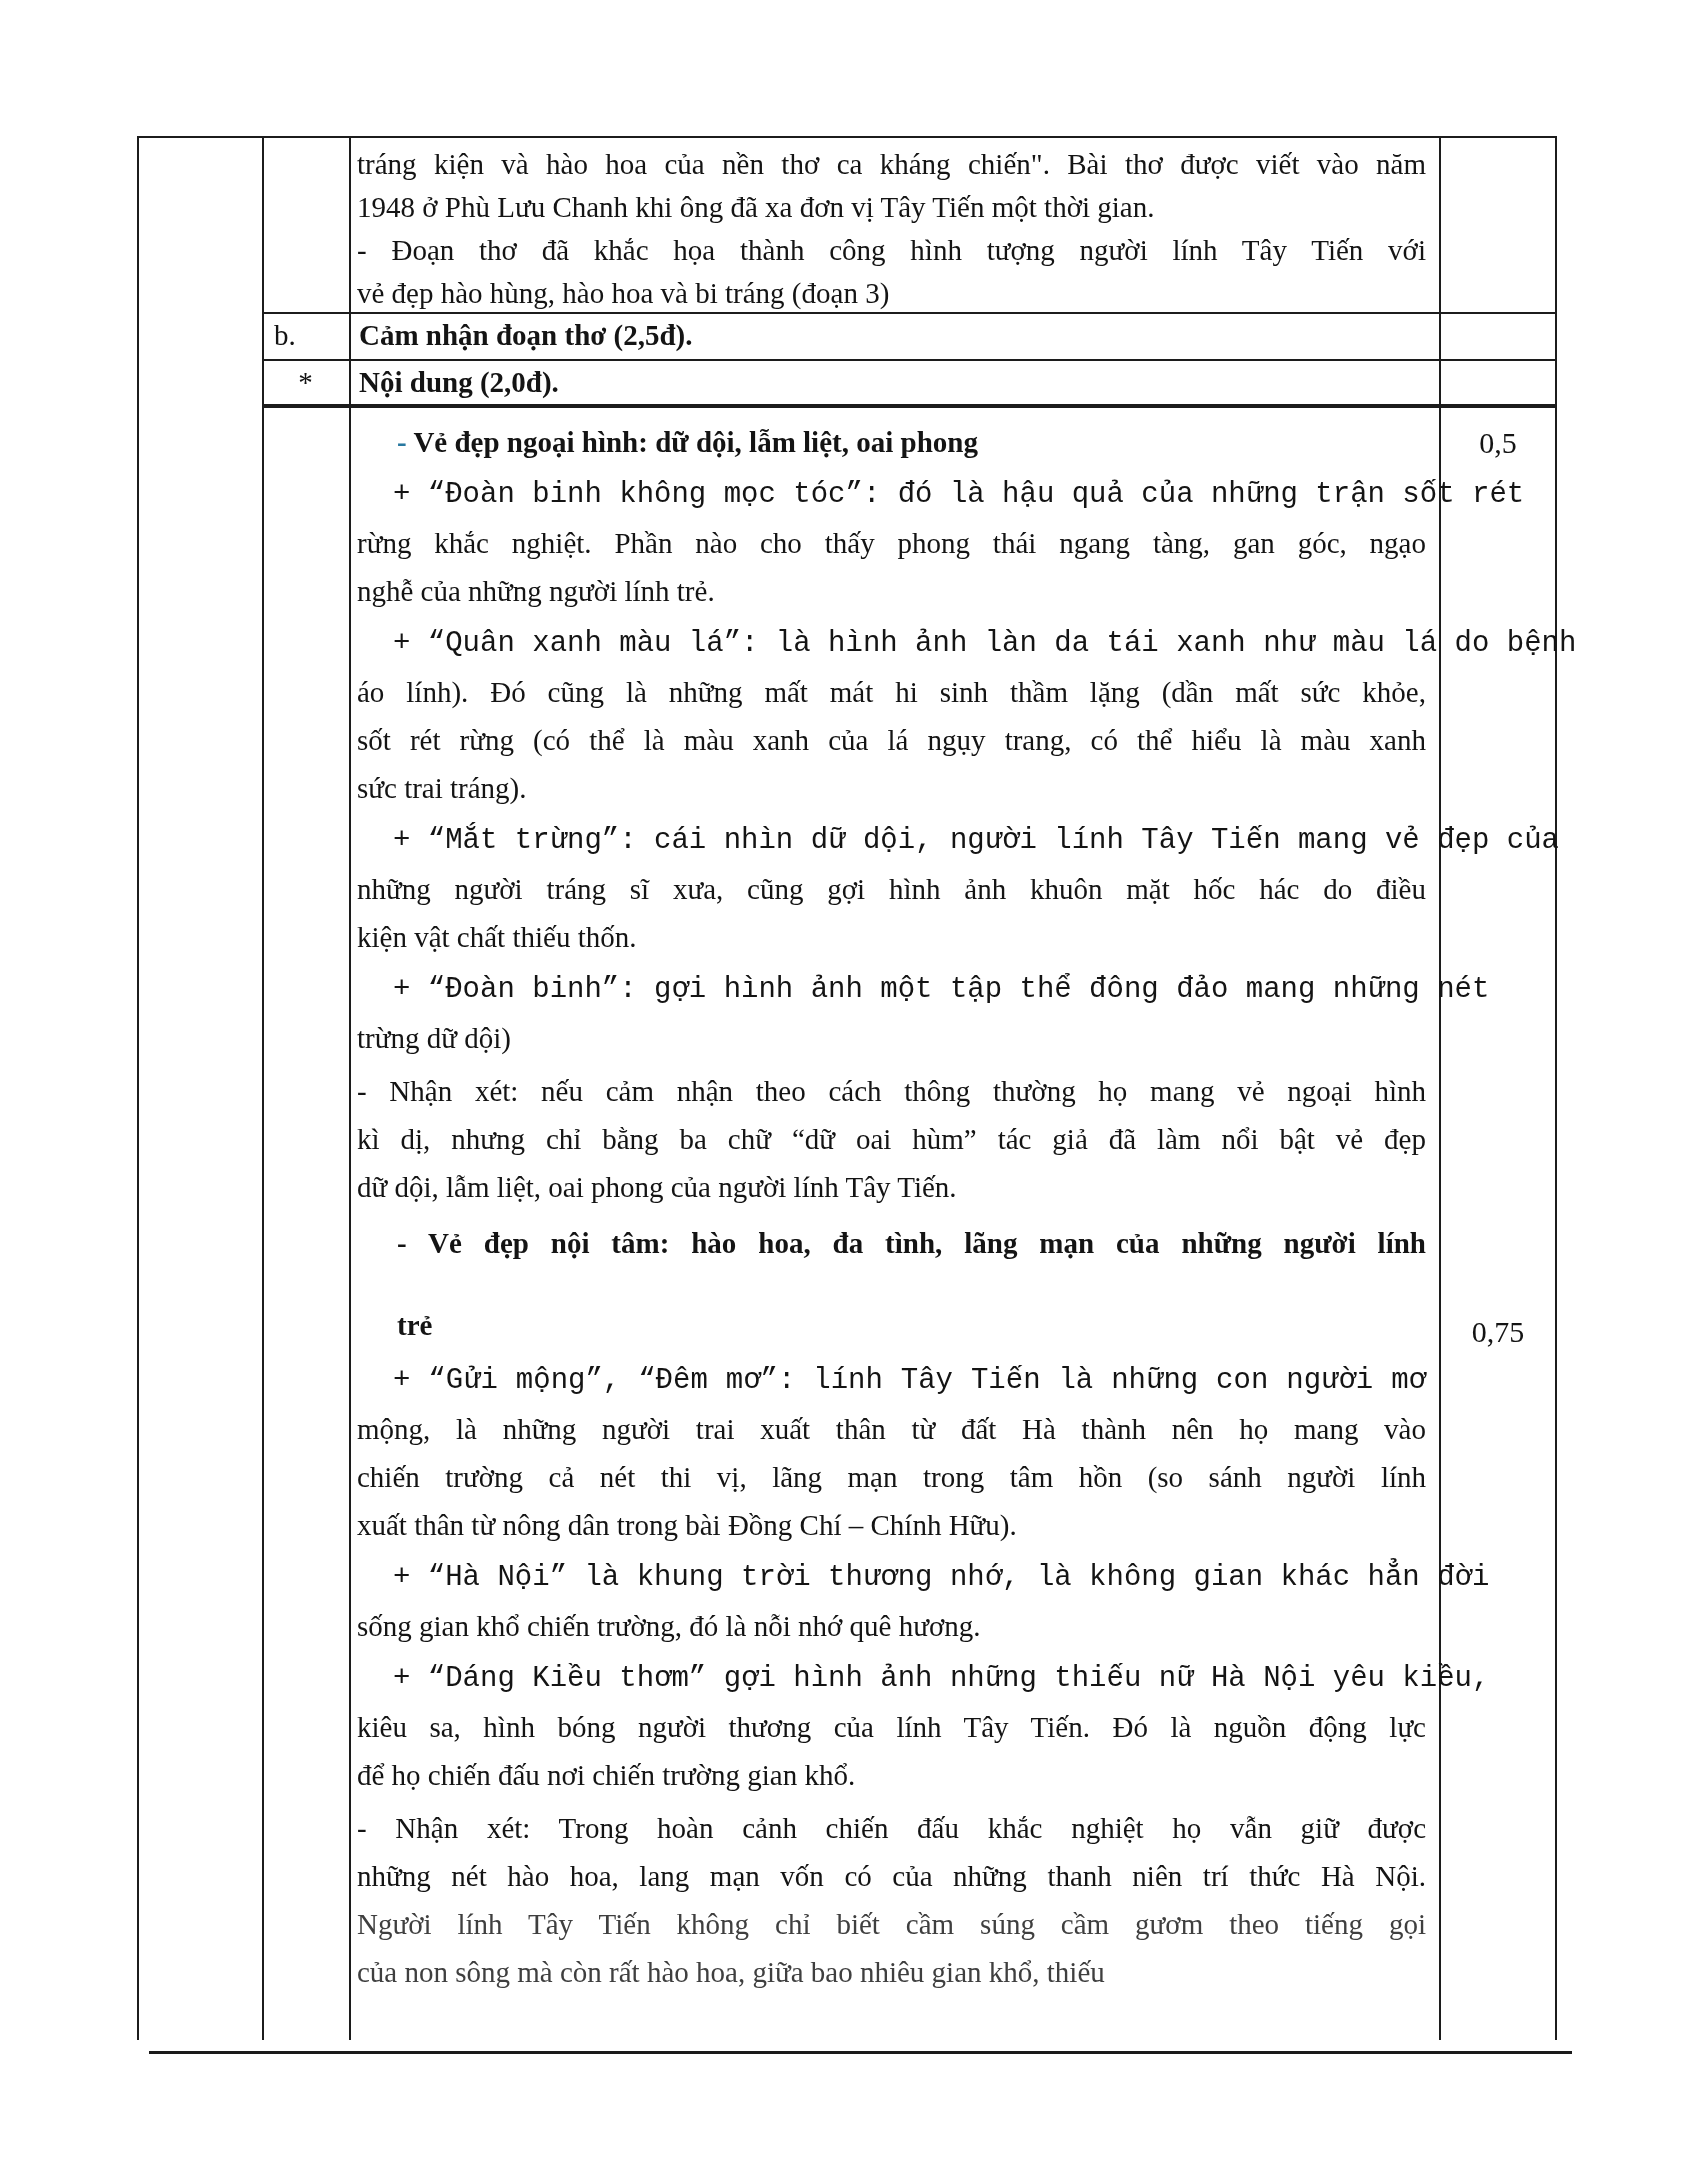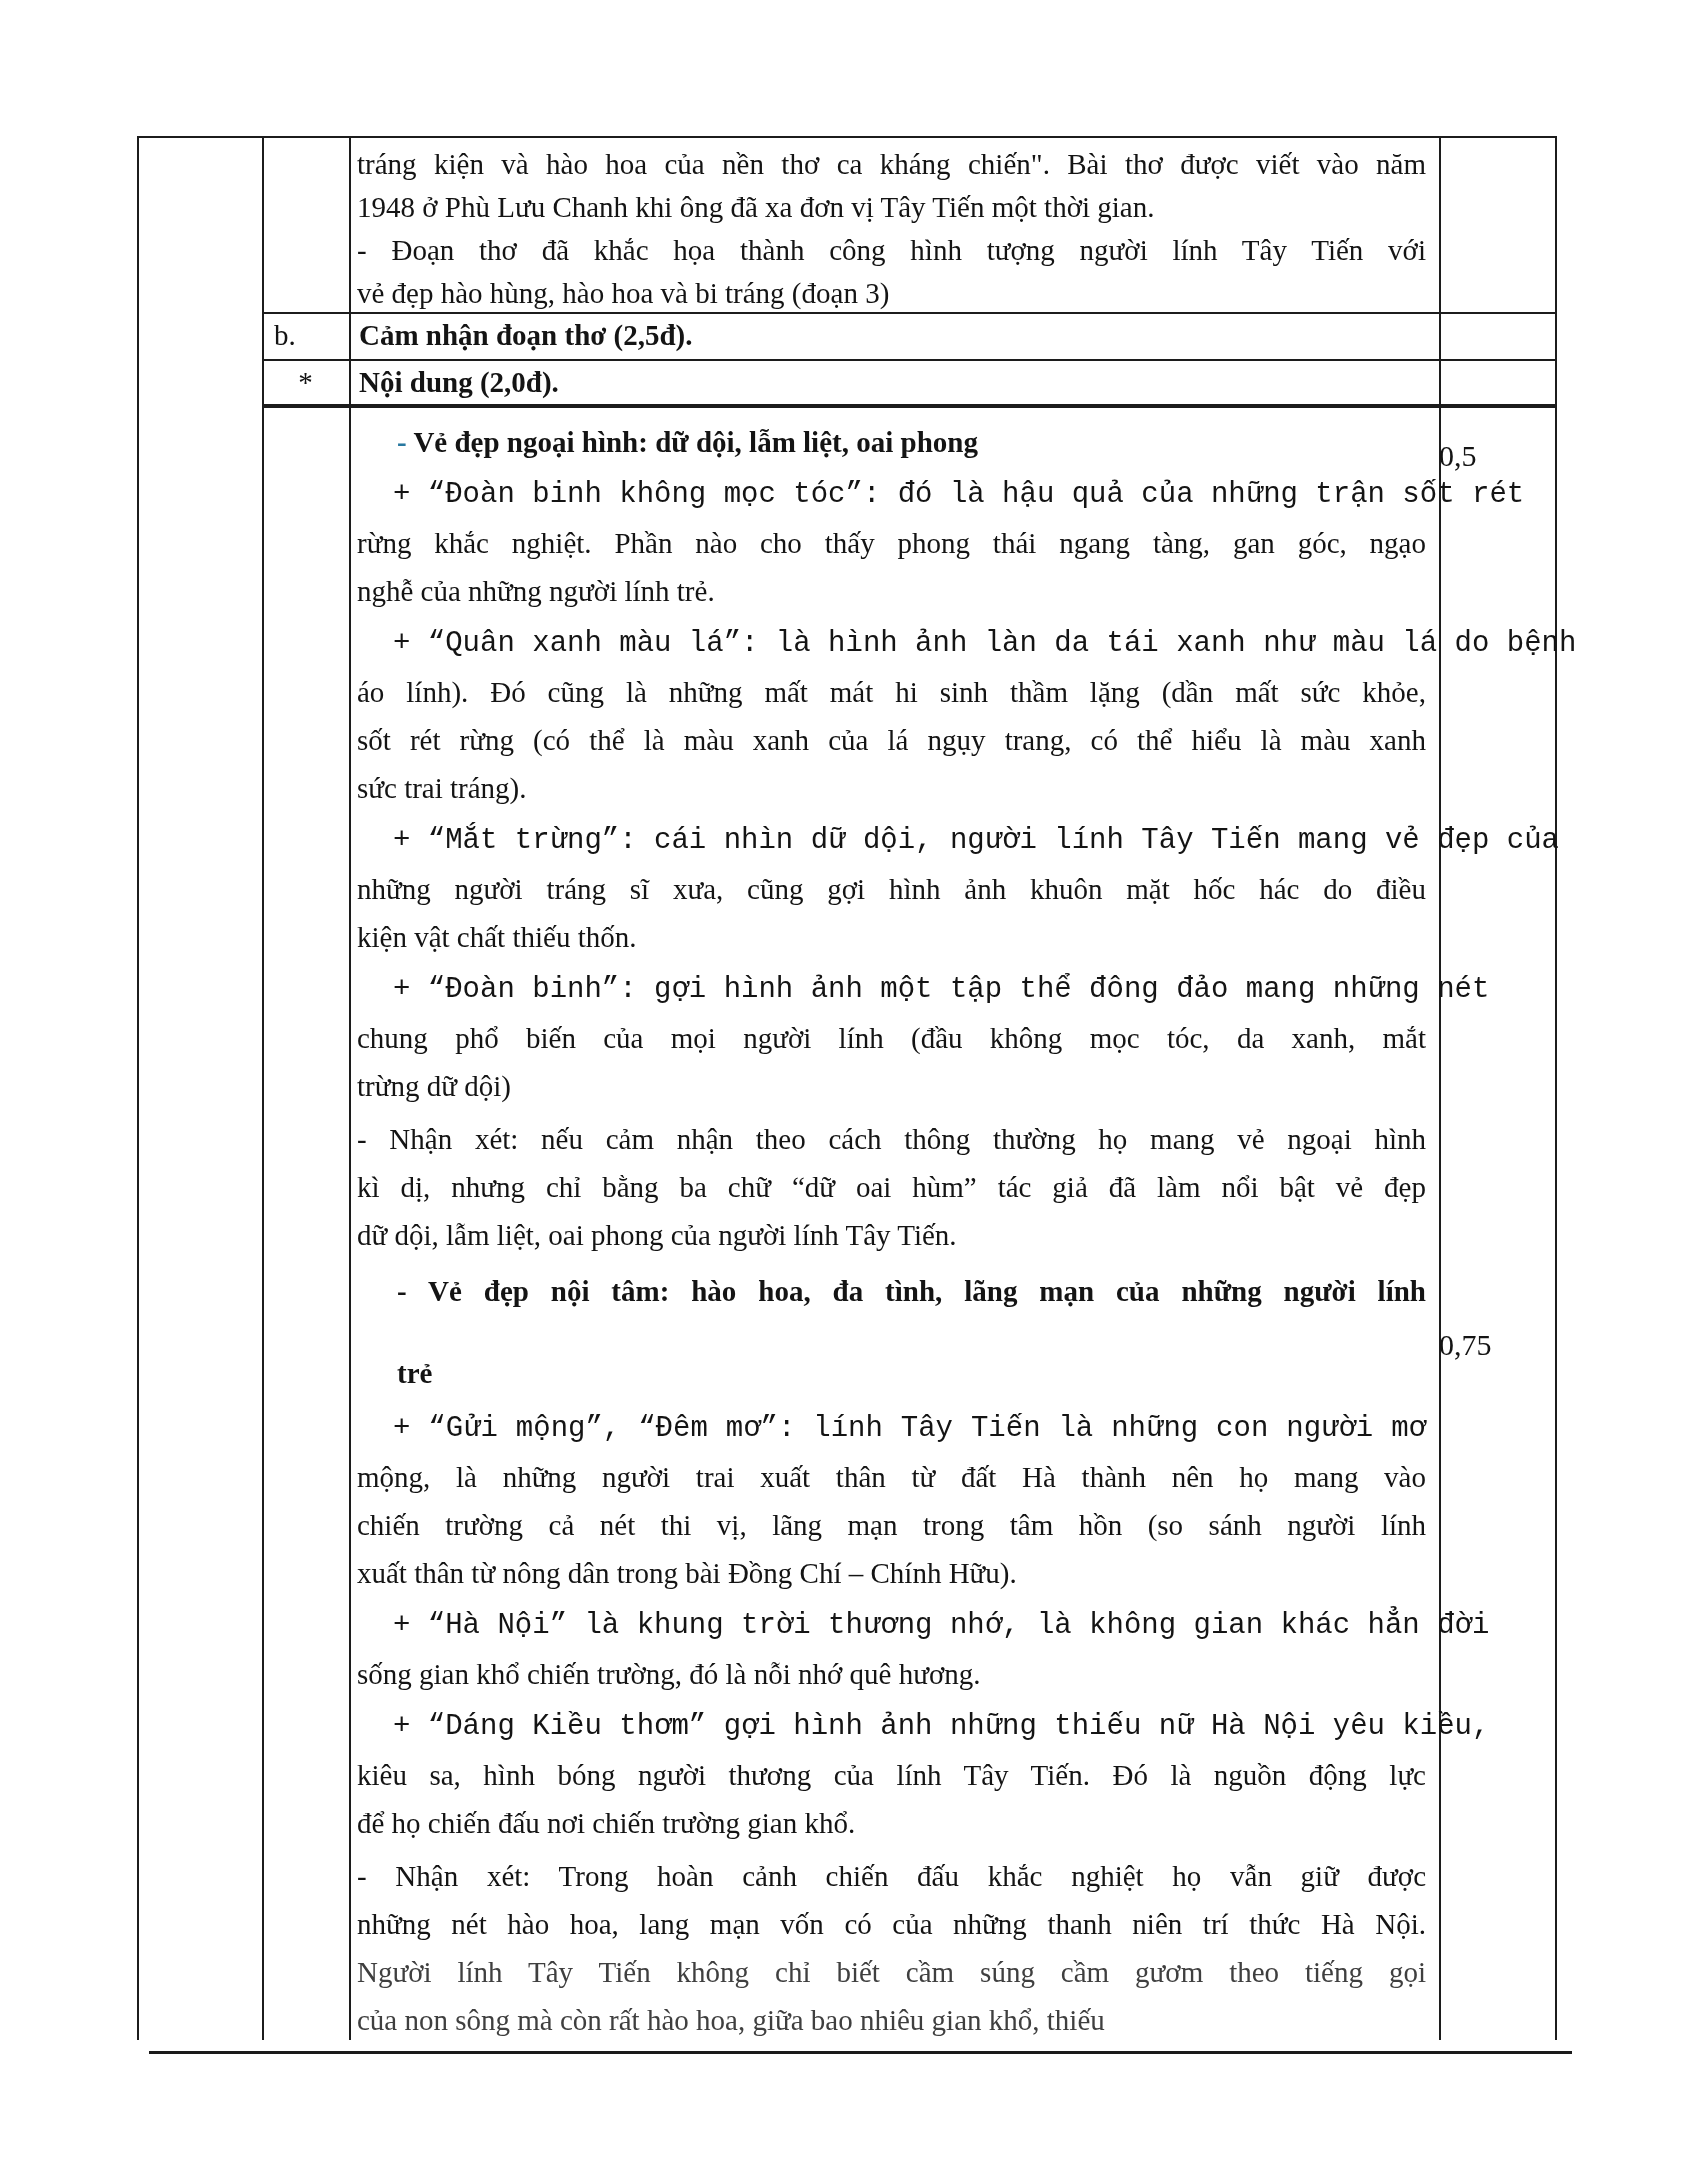--- a/index.html
+++ b/index.html
@@ -32,21 +32,21 @@
   .ln.j{ text-align:justify; text-align-last:justify; }
   .ln.b{ font-weight:bold;margin-left:40px; }
   .ln.ind{ padding-left:36px;font-family:Liberation Mono, monospace; }
   .ln.faded{ color:#3f3f3f; }
   .ln.m6{ margin-top:5px; }
   .ln.mh{ margin-top:8px; }
   .ln.mtre{ margin-top:34px; margin-bottom:8px; }
   .accent{ color:#2878a0; }
 
   
-  .score{ position:absolute; left:1302px; width:118px; font-size:30px; line-height:44px;margin-top:13px; }
+  .score{ position:absolute; left:1302px; width:118px; text-align:center; font-size:30px; line-height:44px; }
 
   
   .footer-rule{ position:absolute; left:149px; top:2051px; width:1423px; height:3px; background:#1a1a1a; }
 </style>
 </head>
 <body>
 
 <div class="page">
 
   <div class="tbl">
@@ -80,21 +80,20 @@
         <div class="ln j">rừng khắc nghiệt. Phần nào cho thấy phong thái ngang tàng, gan góc, ngạo</div>
         <div class="ln">nghễ của những người lính trẻ.</div>
         <div class="ln j ind m6">+ “Quân xanh màu lá”: là hình ảnh làn da tái xanh như màu lá do bệnh</div>
         <div class="ln j">áo lính). Đó cũng là những mất mát hi sinh thầm lặng (dần mất sức khỏe,</div>
         <div class="ln j">sốt rét rừng (có thể là màu xanh của lá ngụy trang, có thể hiểu là màu xanh</div>
         <div class="ln">sức trai tráng).</div>
         <div class="ln j ind m6">+ “Mắt trừng”: cái nhìn dữ dội, người lính Tây Tiến mang vẻ đẹp của</div>
         <div class="ln j">những người tráng sĩ xưa, cũng gợi hình ảnh khuôn mặt hốc hác do điều</div>
         <div class="ln">kiện vật chất thiếu thốn.</div>
         <div class="ln j ind m6">+ “Đoàn binh”: gợi hình ảnh một tập thể đông đảo mang những nét</div>
-        <div class="ln j">chung phổ biến của mọi người lính (đầu không mọc tóc, da xanh, mắt</div>
         <div class="ln">trừng dữ dội)</div>
         <div class="ln j m6">- Nhận xét: nếu cảm nhận theo cách thông thường họ mang vẻ ngoại hình</div>
         <div class="ln j">kì dị, nhưng chỉ bằng ba chữ “dữ oai hùm” tác giả đã làm nổi bật vẻ đẹp</div>
         <div class="ln">dữ dội, lẫm liệt, oai phong của người lính Tây Tiến.</div>
         <div class="ln j b mh">- Vẻ đẹp nội tâm: hào hoa, đa tình, lãng mạn của những người lính</div>
         <div class="ln b mtre">trẻ</div>
         <div class="ln j ind">+ “Gửi mộng”, “Đêm mơ”: lính Tây Tiến là những con người mơ</div>
         <div class="ln j">mộng, là những người trai xuất thân từ đất Hà thành nên họ mang vào</div>
         <div class="ln j">chiến trường cả nét thi vị, lãng mạn trong tâm hồn (so sánh người lính</div>
         <div class="ln">xuất thân từ nông dân trong bài Đồng Chí – Chính Hữu).</div>

